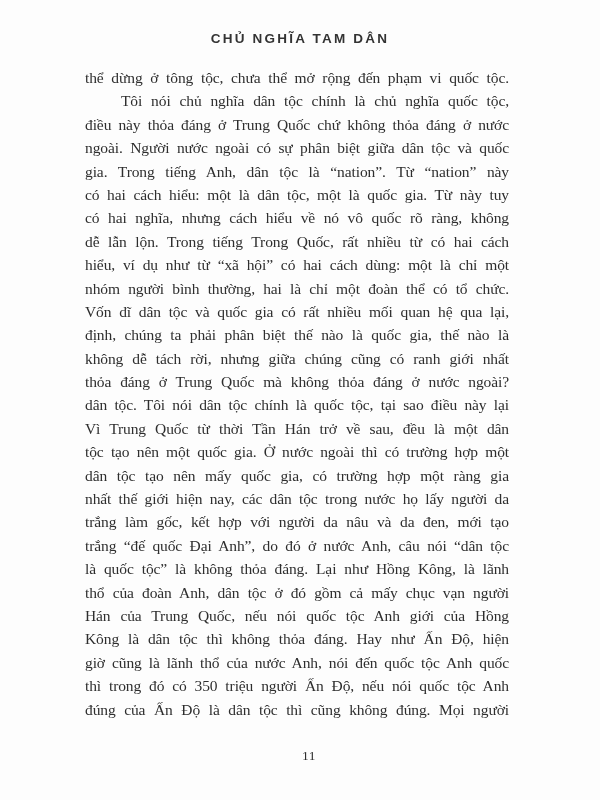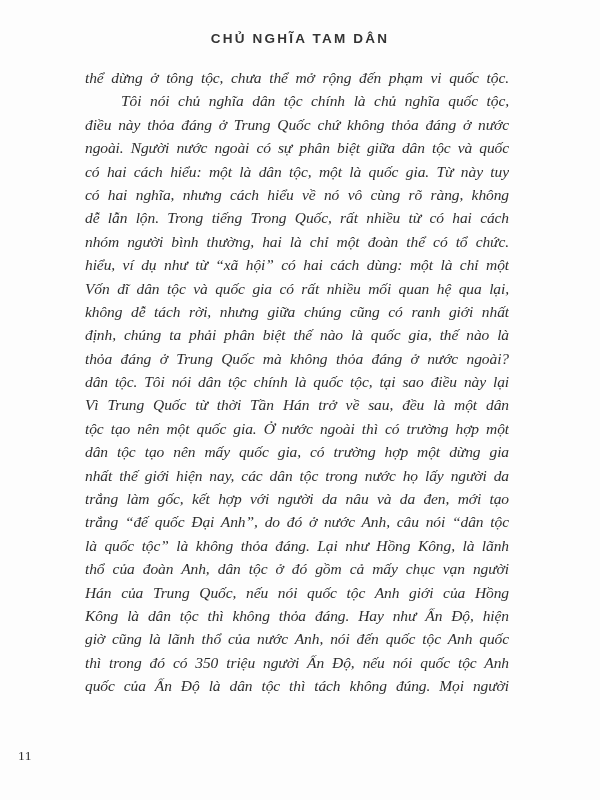--- a/index.html
+++ b/index.html
@@ -36,66 +36,67 @@
   }
   .line {
     font-size: 15.5px;
     letter-spacing: -0.1px;
     line-height: 23.4px;
     height: 23.4px;
     overflow: hidden;
     text-align: justify;
     text-align-last: justify;
     white-space: normal;
-    font-style: italic;
   }
   .line.indent {
     text-indent: 36px;
   }
   .page-number {
     position: absolute;
     top: 748px;
     left: 0;
     right: 0;
+    text-align: center;
     font-size: 13.5px;
     letter-spacing: 0.5px;
     color: #2e2e2e;
     padding-left: 18px;
   }
 </style>
 </head>
 <body>
 
 <div class="page">
   <div class="running-head">CHỦ NGHĨA TAM DÂN</div>
 
   <div class="body-text" id="body-lines">
       <div class="line">thể dừng ở tông tộc, chưa thể mở rộng đến phạm vi quốc tộc.</div>
       <div class="line indent">Tôi nói chủ nghĩa dân tộc chính là chủ nghĩa quốc tộc,</div>
       <div class="line">điều này thỏa đáng ở Trung Quốc chứ không thỏa đáng ở nước</div>
       <div class="line">ngoài. Người nước ngoài có sự phân biệt giữa dân tộc và quốc</div>
+      <div class="line">gia. Trong tiếng Anh, dân tộc là “nation”. Từ “nation” này</div>
       <div class="line">có hai cách hiểu: một là dân tộc, một là quốc gia. Từ này tuy</div>
-      <div class="line">có hai nghĩa, nhưng cách hiểu về nó vô cùng rõ ràng, không</div>
+      <div class="line">có hai nghĩa, nhưng cách hiểu về nó vô quốc rõ ràng, không</div>
       <div class="line">dễ lẫn lộn. Trong tiếng Trong Quốc, rất nhiều từ có hai cách</div>
+      <div class="line">hiểu, ví dụ như từ “xã hội” có hai cách dùng: một là chỉ một</div>
       <div class="line">nhóm người bình thường, hai là chỉ một đoàn thể có tổ chức.</div>
-      <div class="line">hiểu, ví dụ như từ “xã hội” có hai cách dùng: một là chỉ một</div>
       <div class="line">Vốn dĩ dân tộc và quốc gia có rất nhiều mối quan hệ qua lại,</div>
+      <div class="line">định, chúng ta phải phân biệt thế nào là quốc gia, thế nào là</div>
       <div class="line">không dễ tách rời, nhưng giữa chúng cũng có ranh giới nhất</div>
-      <div class="line">định, chúng ta phải phân biệt thế nào là quốc gia, thế nào là</div>
       <div class="line">thỏa đáng ở Trung Quốc mà không thỏa đáng ở nước ngoài?</div>
       <div class="line">dân tộc. Tôi nói dân tộc chính là quốc tộc, tại sao điều này lại</div>
       <div class="line">Vì Trung Quốc từ thời Tần Hán trở về sau, đều là một dân</div>
       <div class="line">tộc tạo nên một quốc gia. Ở nước ngoài thì có trường hợp một</div>
-      <div class="line">dân tộc tạo nên mấy quốc gia, có trường hợp một dừng gia</div>
+      <div class="line">dân tộc tạo nên mấy quốc gia, có trường hợp một ràng gia</div>
       <div class="line">nhất thế giới hiện nay, các dân tộc trong nước họ lấy người da</div>
       <div class="line">trắng làm gốc, kết hợp với người da nâu và da đen, mới tạo</div>
       <div class="line">trắng “đế quốc Đại Anh”, do đó ở nước Anh, câu nói “dân tộc</div>
       <div class="line">là quốc tộc” là không thỏa đáng. Lại như Hồng Kông, là lãnh</div>
       <div class="line">thổ của đoàn Anh, dân tộc ở đó gồm cả mấy chục vạn người</div>
       <div class="line">Hán của Trung Quốc, nếu nói quốc tộc Anh giới của Hồng</div>
       <div class="line">Kông là dân tộc thì không thỏa đáng. Hay như Ấn Độ, hiện</div>
       <div class="line">giờ cũng là lãnh thổ của nước Anh, nói đến quốc tộc Anh quốc</div>
       <div class="line">thì trong đó có 350 triệu người Ấn Độ, nếu nói quốc tộc Anh</div>
-      <div class="line">quốc của Ấn Độ là dân tộc thì tách không đúng. Mọi người</div>
+      <div class="line">đúng của Ấn Độ là dân tộc thì cũng không đúng. Mọi người</div>
     </div>
 
   <div class="page-number">11</div>
 </div>
 
 </body></html>

